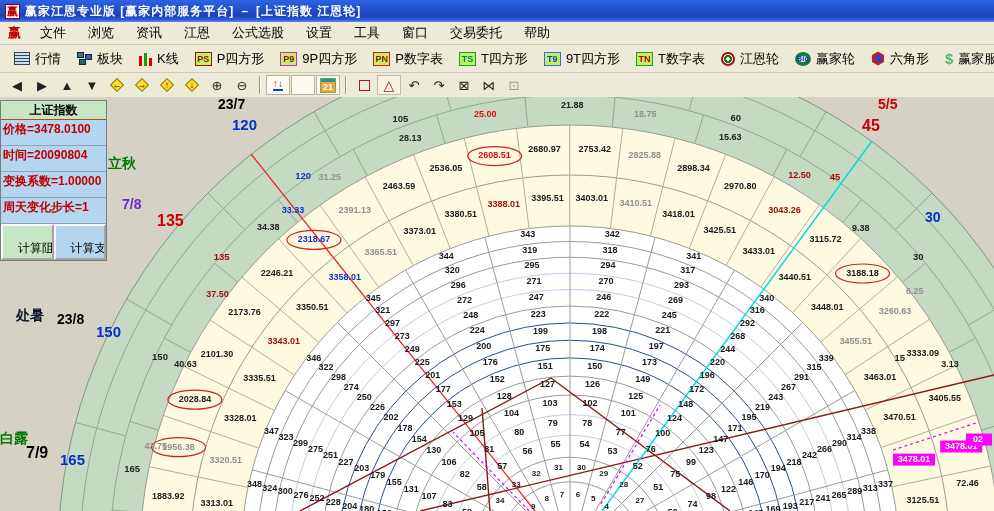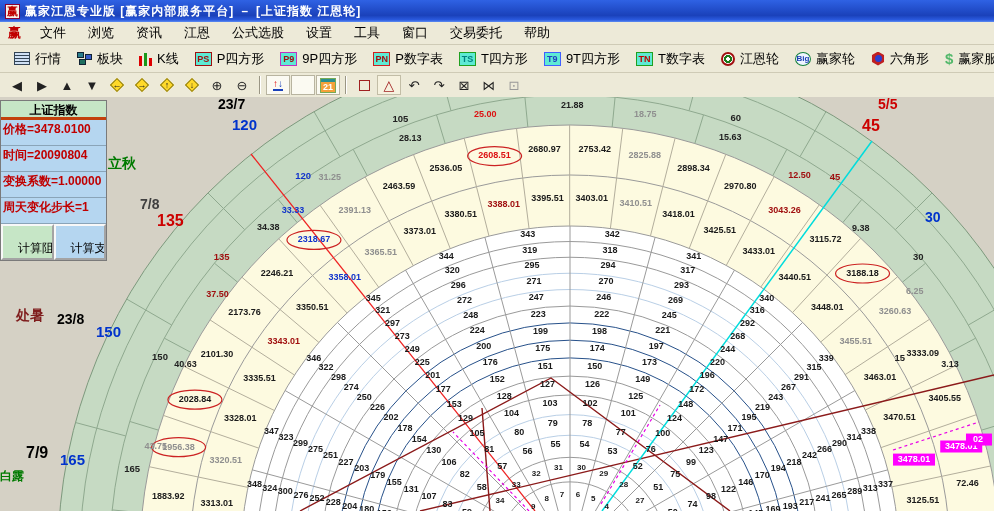--- a/index.html
+++ b/index.html
@@ -10,34 +10,34 @@
   .ticon{width:15px;height:15px;background:#f4f2ea;color:#c00000;font-size:11px;font-weight:bold;
     display:flex;align-items:center;justify-content:center;border:1px solid #803;}
   .ttl{color:#fff;font-weight:bold;font-size:12px;letter-spacing:1px;white-space:nowrap;}
   .menubar{height:23px;background:#EDEAD8;display:flex;align-items:center;font-size:13px;border-bottom:1px solid #cfcbb6;}
   .menu-item{padding:2px 11px 3px 11px;white-space:nowrap;cursor:default;}
   .menu-item.logo{color:#c00000;font-weight:bold;padding:2px 8px;}
   .toolbar1{height:28px;background:#EDEAD8;display:flex;font-size:13px;
     border-bottom:1px solid #cfcbb6;padding-left:6px;}
   .t1{display:flex;align-items:center;gap:5px;padding:0 8px;white-space:nowrap;cursor:default;}
   .chip{display:inline-flex;align-items:center;justify-content:center;width:17px;height:14px;
-    font-size:9px;font-weight:bold;border:1px solid;background:#5eead4;}
+    font-size:9px;font-weight:bold;border:1px solid;background:#bef264;}
   .ic-grid{width:16px;height:13px;border:1px solid #345;background:
     repeating-linear-gradient(180deg,#cfe0f5 0 2px,#345 2px 3px),#cfe0f5;}
   .ic-blocks{position:relative;width:15px;height:13px;}
   .ic-blocks i{position:absolute;width:7px;height:6px;background:#2a7d8c;border:1px solid #123;}
   .ic-blocks i:nth-child(2){left:8px;top:2px;background:#3a5dc8;}
   .ic-blocks i:nth-child(3){top:7px;left:2px;background:#1f6f5f;}
   .ic-kline{display:inline-flex;gap:2px;align-items:flex-end;height:14px;}
   .ic-kline i{width:3px;background:#d00;height:10px;}
   .ic-kline i:nth-child(2){background:#1a9a1a;height:13px;}
   .ic-kline i:nth-child(3){background:#d00;height:8px;}
   .ic-wheel{width:14px;height:14px;border-radius:50%;border:2px solid #a01010;background:
     radial-gradient(circle,#fff 0 2px,#1a7a1a 2px 4px,#fff 4px);}
-  .ic-big{width:16px;height:14px;border-radius:50%;border:1px solid #15803d;color:#1a3fb4;
+  .ic-big{width:16px;height:14px;border-radius:50%;border:4px solid #15803d;color:#1a3fb4;
     font-size:8px;font-weight:bold;display:flex;align-items:center;justify-content:center;background:#eef4ff;}
   .ic-hex{width:14px;height:14px;background:#c02020;clip-path:polygon(50% 0,93% 25%,93% 75%,50% 100%,7% 75%,7% 25%);
     display:flex;align-items:center;justify-content:center;}
   .ic-hex i{width:7px;height:7px;background:#2a3fd0;border-radius:50%;}
   .ic-dollar{color:#52b86a;font-weight:bold;font-size:15px;}
   .toolbar2{height:24px;background:#EDEAD8;display:flex;align-items:center;padding-left:5px;gap:1px;}
   .t2{width:24px;height:20px;display:flex;align-items:center;justify-content:center;font-size:13px;
     color:#222;cursor:default;}
   .t2.white{background:#fbfaf2;border:1px solid #b8b4a0;}
   .t2.sel{background:#f6f2df;border:1px solid #c2bda6;}
@@ -55,21 +55,21 @@
     box-shadow:inset 0 3px 0 #2a8f8f;}
   .t2 .rsq{width:11px;height:11px;border:1px solid #a02020;}
   .t2 .tri{color:#a02020;font-size:14px;}
   .sep{width:2px;height:18px;border-left:1px solid #9a9684;border-right:1px solid #fff;margin:0 4px;}
   .cls-txt{font-size:11px;margin-top:40px;}
   .chart{position:relative;width:994px;height:414px;background:#D5D1C5;overflow:hidden;}
   #wheel-svg{position:absolute;left:0;top:0;}
   .panel{position:absolute;left:0;top:3px;width:107px;border:1px solid #7a7a7a;background:#B5D6F0;
     font-size:12px;}
   .p-h{height:19px;background:#C6E6C6;color:#000;font-weight:bold;text-align:center;line-height:19px;
-    border-bottom:3px solid #c2410c;}
+    border-bottom:1px solid #c2410c;}
   .p-r{height:26px;color:#C00000;font-weight:bold;line-height:19px;padding-left:2px;white-space:nowrap;
     overflow:hidden;border-bottom:1px solid #8aa4b8;}
   .p-btns{display:flex;}
   .p-btn{flex:1;height:36px;font-size:12px;padding:15px;border:2px outset #f8f8f8;background:#C6E6C6;
     color:#000;line-height:15px;white-space:nowrap;overflow:hidden;}
   .p-btn.blue{background:#B5D6F0;}
   .olabel{position:absolute;font-weight:bold;white-space:nowrap;line-height:1;}
 </style>
 </head>
 <body>
@@ -578,22 +578,22 @@
         <button class="p-btn blue">计算支撑</button>
       </div>
     </div>
   <div class="olabel" style="left: 218px; top: 0px; color: rgb(0, 0, 0); font-size: 14px;">23/7</div>
       <div class="olabel" style="left: 232px; top: 20px; color: rgb(0, 51, 204); font-size: 15px;">120</div>
       <div class="olabel" style="left: 878px; top: 0px; color: rgb(204, 0, 0); font-size: 14px;">5/5</div>
       <div class="olabel" style="left: 862px; top: 21px; color: rgb(204, 0, 0); font-size: 16px;">45</div>
       <div class="olabel" style="left: 990px; top: 95px; color: rgb(0, 51, 204); font-size: 14px; margin-left: 8px;">20</div>
       <div class="olabel" style="left: 925px; top: 113px; color: rgb(0, 51, 204); font-size: 14px;">30</div>
       <div class="olabel" style="left: 108px; top: 59px; color: rgb(0, 122, 0); font-size: 14px;">立秋</div>
-      <div class="olabel" style="left: 140px; top: 100px; color: #404040; font-size: 14px;">7/8</div>
+      <div class="olabel" style="left: 122px; top: 100px; color: #6d28d9; font-size: 14px;">7/8</div>
       <div class="olabel" style="left: 157px; top: 116px; color: rgb(204, 0, 0); font-size: 16px;">135</div>
-      <div class="olabel" style="left: 16px; top: 211px; color: #7f1d1d; font-size: 14px;">处暑</div>
+      <div class="olabel" style="left: 16px; top: 211px; color: #0f172a; font-size: 14px;">处暑</div>
       <div class="olabel" style="left: 57px; top: 215px; color: rgb(0, 0, 0); font-size: 14px;">23/8</div>
       <div class="olabel" style="left: 96px; top: 227px; color: rgb(0, 51, 204); font-size: 15px;">150</div>
-      <div class="olabel" style="left: 0px; top: 334px; color: rgb(0, 122, 0); font-size: 12px; margin-top: 39px;">白露</div>
+      <div class="olabel" style="left: 0px; top: 334px; color: rgb(0, 122, 0); font-size: 14px;">白露</div>
       <div class="olabel" style="left: 26px; top: 348px; color: rgb(0, 0, 0); font-size: 16px;">7/9</div>
       <div class="olabel" style="left: 60px; top: 355px; color: rgb(0, 51, 204); font-size: 15px;">165</div>
     </div>
 </div>
 
 </body></html>

